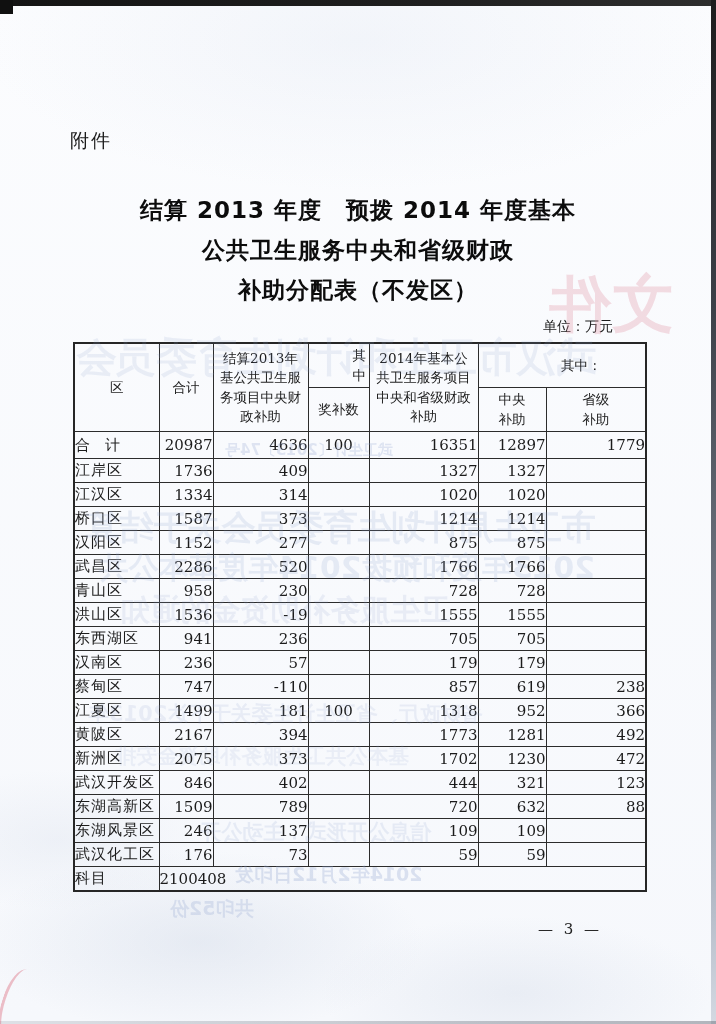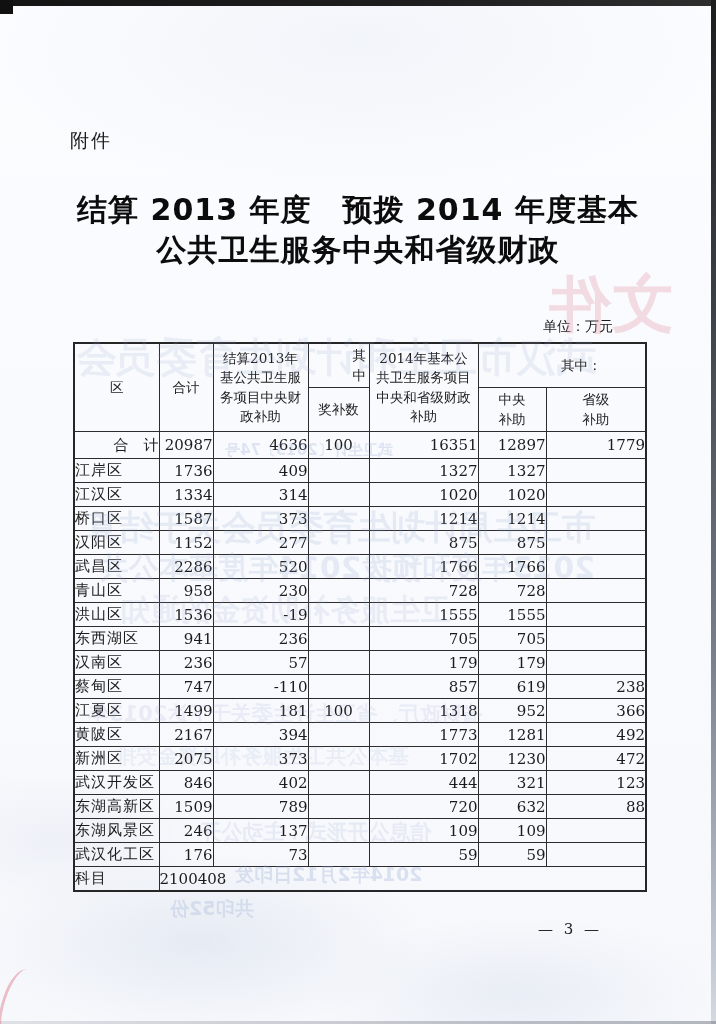--- a/index.html
+++ b/index.html
@@ -16,36 +16,36 @@
   }
   .scan-top{position:absolute;top:0;left:0;right:0;height:6px;background:linear-gradient(90deg,#141414,#1f1f1f 60%,#2e2e2e);}
   .scan-corner{position:absolute;top:0;left:0;width:13px;height:14px;background:#101010;}
   .scan-right{position:absolute;top:0;right:0;width:5px;height:100%;
     background:linear-gradient(180deg,#1d1d1d 0%,#3c4048 30%,#7b828f 65%,#b9c0cc 90%,#d4d9e2 100%);}
   .scan-bottom{position:absolute;left:0;right:0;bottom:0;height:3px;background:linear-gradient(90deg,rgba(150,155,165,.25),rgba(110,115,125,.5));}
 
   .attachment{position:absolute;left:70px;top:128px;font-size:19px;letter-spacing:2px;}
   .doc-title{position:absolute;left:60px;right:60px;top:190px;text-align:center;
     font-family:"DejaVu Sans","Liberation Sans",sans-serif;font-weight:700;
-    font-size:30px;line-height:40px;color:#0c0c0c;letter-spacing:1px;}
+    font-size:23px;line-height:40px;color:#0c0c0c;letter-spacing:1px;}
   .unit-label{position:absolute;right:103px;top:318px;font-size:14px;}
 
   table.alloc{position:absolute;left:73px;top:342px;width:572px;border-collapse:collapse;
     table-layout:fixed;border:2px solid #262626;}
   table.alloc th,table.alloc td{border:1px solid #2c2c2c;font-weight:400;padding:0;overflow:hidden;}
   table.alloc th{font-size:13.5px;line-height:1.45;text-align:center;vertical-align:middle;
     word-break:break-all;padding:2px 5px;margin-top:32px;}
   th.split{white-space:pre-line;}
   tr.hrow1 th.among{height:22px;padding-left:44px;}
   table.alloc td{font-size:15px;height:23px;vertical-align:middle;}
   td.dname{text-align:left;padding-left:7px;letter-spacing:1px;}
   td.num{text-align:right;padding-right:10px;}
   td.aw{text-align:center;}
   tr.total-row td{height:26px;}
-  tr.total-row td.dname{text-align:right;letter-spacing:0;margin-top:32px;}
+  tr.total-row td.dname{text-align:left;letter-spacing:0;margin-top:32px;}
   td.subject-val{}
 
   .page-number{position:absolute;left:538px;top:920px;font-size:15px;letter-spacing:3px;color:#222;}
 
   .bleed{position:absolute;transform:scaleX(-1);transform-origin:center;white-space:nowrap;
     font-family:"DejaVu Sans","Liberation Sans",sans-serif;font-weight:700;pointer-events:none;}
   .stamp-mark{position:absolute;left:2px;bottom:-14px;width:26px;height:70px;
     border-left:3px solid rgba(214,80,100,.35);border-radius:50% 0 0 50%;
     transform:rotate(18deg);pointer-events:none;}
 </style>
@@ -56,20 +56,21 @@
 <div class="scan-corner"></div>
 <div class="scan-right"></div>
 <div class="scan-bottom"></div>
 <div class="stamp-mark"></div>
 
 <div class="attachment">附件</div>
 
 <div class="doc-title">
   <div>结算 2013 年度　预拨 2014 年度基本</div>
   <div>公共卫生服务中央和省级财政</div>
+  <div>补助分配表（不发区）</div>
 </div>
 
 <div class="unit-label">单位：万元</div>
 
 <table class="alloc">
   <colgroup>
     <col style="width:85px">
       <col style="width:54px">
       <col style="width:95px">
     <col style="width:61px">

